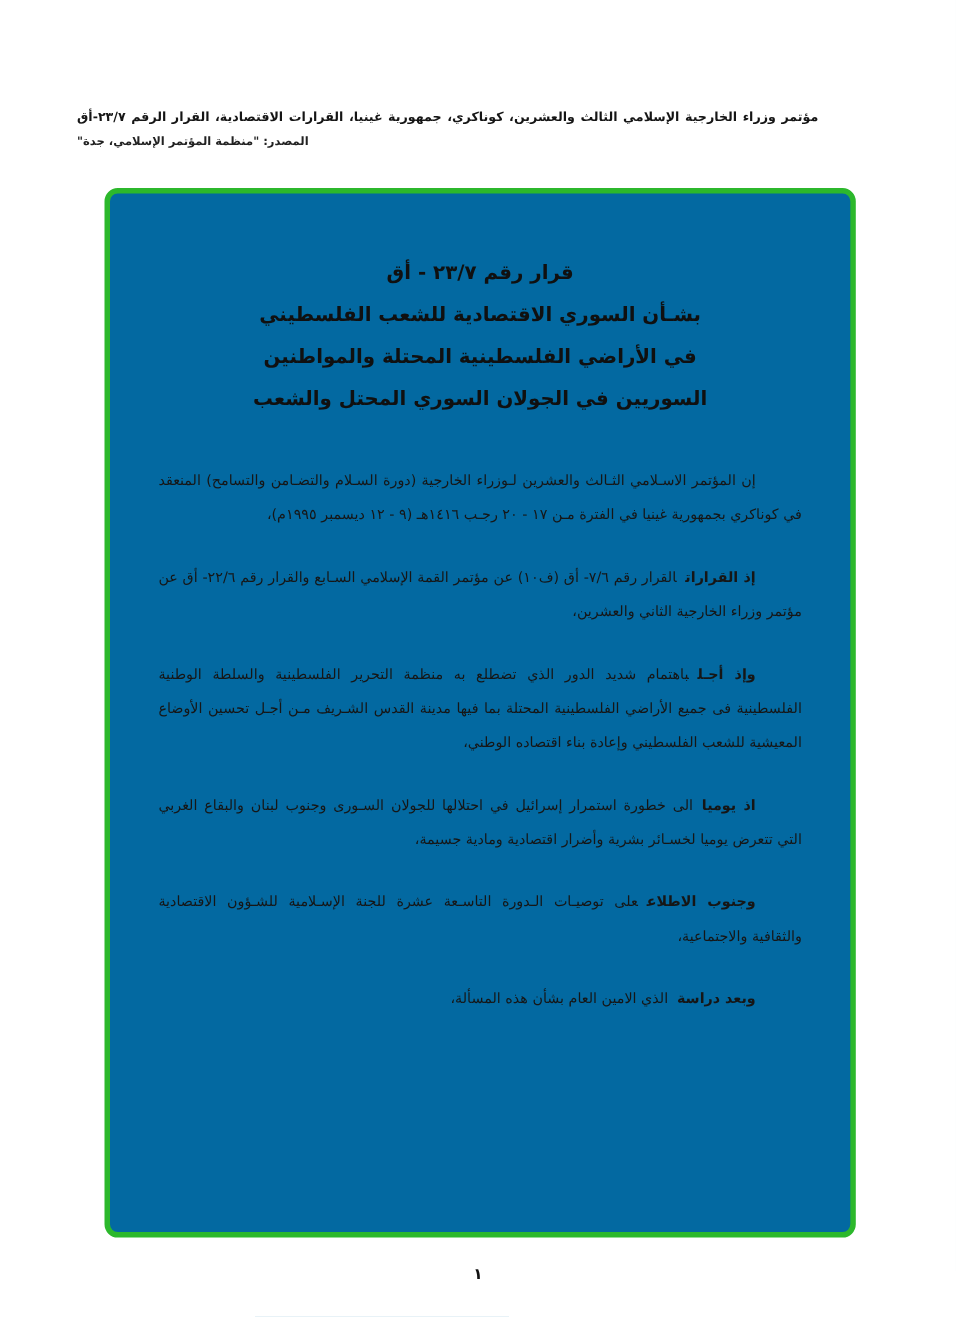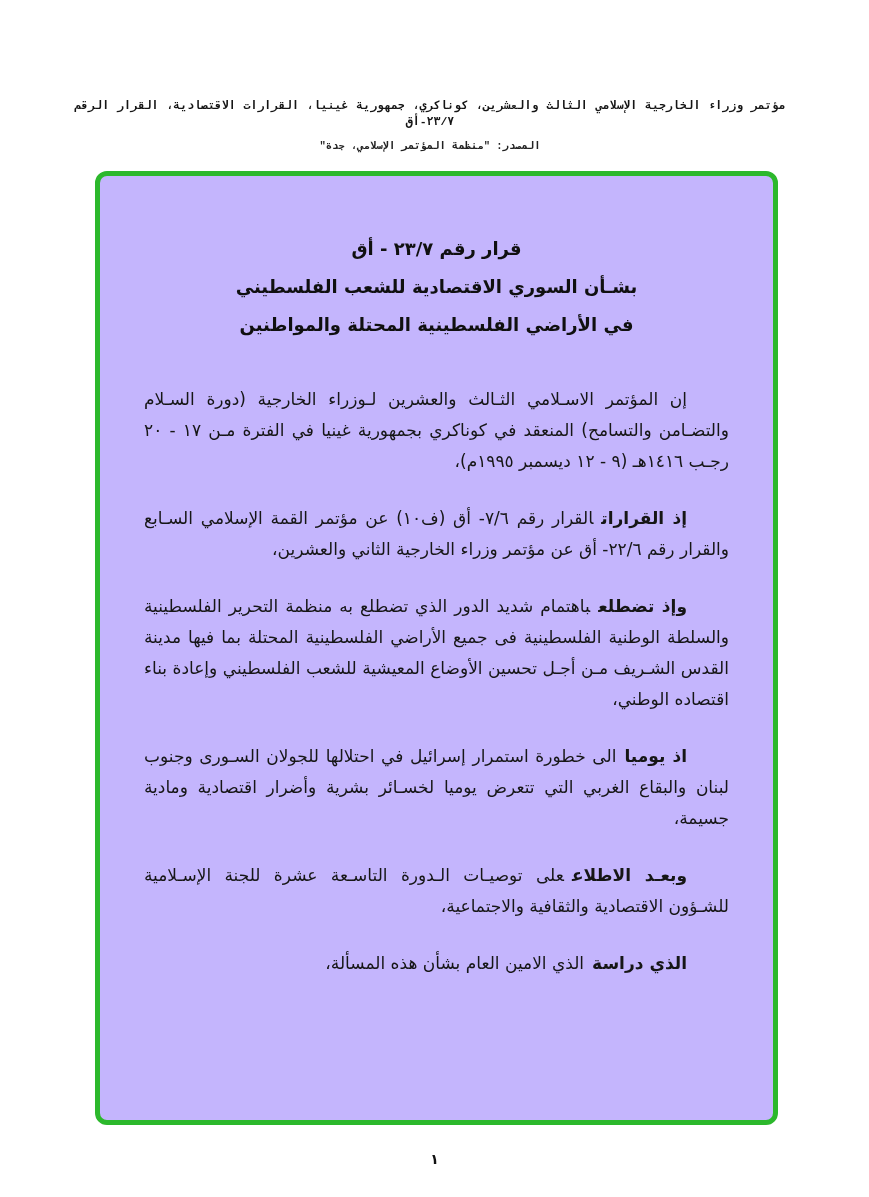--- a/index.html
+++ b/index.html
@@ -16,22 +16,21 @@
     inset: 0;
     background: #ffffff;
     overflow: hidden;
   }
   .doc-header {
     position: absolute;
     top: 98px;
     right: 79px;
     left: 70px;
     direction: rtl;
-    text-align: center;
-    font-family: Liberation Mono, monospace;
+    text-align: left;
   }
   .header-line1 {
     font-size: 11.5px;
     font-weight: bold;
     line-height: 16px;
     word-spacing: 1px;
   }
   .header-line2 {
     font-size: 10.5px;
     font-weight: bold;
@@ -40,35 +39,35 @@
   }
   .content-box {
     position: absolute;
     top: 171px;
     left: 95px;
     width: 683px;
     height: 954px;
     box-sizing: border-box;
     border: 5px solid #2cb82c;
     border-radius: 12px;
-    background: #c4b5fd;
+    background: #0369a1;
     padding: 54px 44px 0 44px;
     direction: rtl;
   }
   .title-block {
     text-align: center;
     font-weight: bold;
     font-size: 18px;
     line-height: 38px;
     color: #101010;
   }
   .title-line { white-space: nowrap; }
   .resolution-body {
     margin-top: 40px;
-    font-size: 17px;
+    font-size: 13px;
     line-height: 31px;
     text-align: justify;
     color: #161616;
   }
   .para {
     margin: 0 0 26px 0;
     text-indent: 42px;
   }
   .lead {
     font-weight: bold;
@@ -94,46 +93,47 @@
     <div class="header-line1">مؤتمر وزراء الخارجية الإسلامي الثالث والعشرين، كوناكري، جمهورية غينيا، القرارات الاقتصادية، القرار الرقم ٢٣/٧-أق</div>
     <div class="header-line2">المصدر:  "منظمة المؤتمر الإسلامي، جدة"</div>
   </div>
 
   <div class="content-box">
 
     <div class="title-block">
       <div class="title-line">قرار رقم ٢٣/٧ - أق</div>
       <div class="title-line">بشـأن السوري الاقتصادية للشعب الفلسطيني</div>
       <div class="title-line">في الأراضي الفلسطينية المحتلة والمواطنين</div>
+      <div class="title-line">السوريين في الجولان السوري المحتل والشعب</div>
     </div>
 
     <div class="resolution-body">
 
       <p class="para">
         <span>إن المؤتمر الاسـلامي الثـالث والعشرين لـوزراء الخارجية (دورة السـلام والتضـامن والتسامح) المنعقد في كوناكري بجمهورية غينيا في الفترة مـن ١٧ - ٢٠ رجـب ١٤١٦هـ (٩ - ١٢ ديسمبر ١٩٩٥م)،</span>
       </p>
 
       <p class="para">
         <span class="lead">إذ القرارات</span><span>القرار رقم ٧/٦- أق (ف١٠) عن مؤتمر القمة الإسلامي السـابع والقرار رقم ٢٢/٦- أق عن مؤتمر وزراء الخارجية الثاني والعشرين،</span>
       </p>
 
       <p class="para">
-        <span class="lead">وإذ تضطلع</span><span>باهتمام شديد الدور الذي تضطلع به منظمة التحرير الفلسطينية والسلطة الوطنية الفلسطينية فى جميع الأراضي الفلسطينية المحتلة بما فيها مدينة القدس الشـريف مـن أجـل تحسين الأوضاع المعيشية للشعب الفلسطيني وإعادة بناء اقتصاده الوطني،</span>
+        <span class="lead">وإذ أجـل</span><span>باهتمام شديد الدور الذي تضطلع به منظمة التحرير الفلسطينية والسلطة الوطنية الفلسطينية فى جميع الأراضي الفلسطينية المحتلة بما فيها مدينة القدس الشـريف مـن أجـل تحسين الأوضاع المعيشية للشعب الفلسطيني وإعادة بناء اقتصاده الوطني،</span>
       </p>
 
       <p class="para">
         <span class="lead">اذ يوميا</span><span>الى خطورة استمرار إسرائيل في احتلالها للجولان السـورى وجنوب لبنان والبقاع الغربي التي تتعرض يوميا لخسـائر بشرية وأضرار اقتصادية ومادية جسيمة،</span>
       </p>
 
       <p class="para">
-        <span class="lead">وبعـد الاطلاع</span><span>على توصيـات الـدورة التاسـعة عشرة للجنة الإسـلامية للشـؤون الاقتصادية والثقافية والاجتماعية،</span>
+        <span class="lead">وجنوب الاطلاع</span><span>على توصيـات الـدورة التاسـعة عشرة للجنة الإسـلامية للشـؤون الاقتصادية والثقافية والاجتماعية،</span>
       </p>
 
       <p class="para">
-        <span class="lead">الذي دراسة</span><span>الذي الامين العام بشأن هذه المسألة،</span>
+        <span class="lead">وبعد دراسة</span><span>الذي الامين العام بشأن هذه المسألة،</span>
       </p>
 
     </div>
   </div>
 
   <div class="page-number">١</div>
 
 </div>
 
 </body></html>

